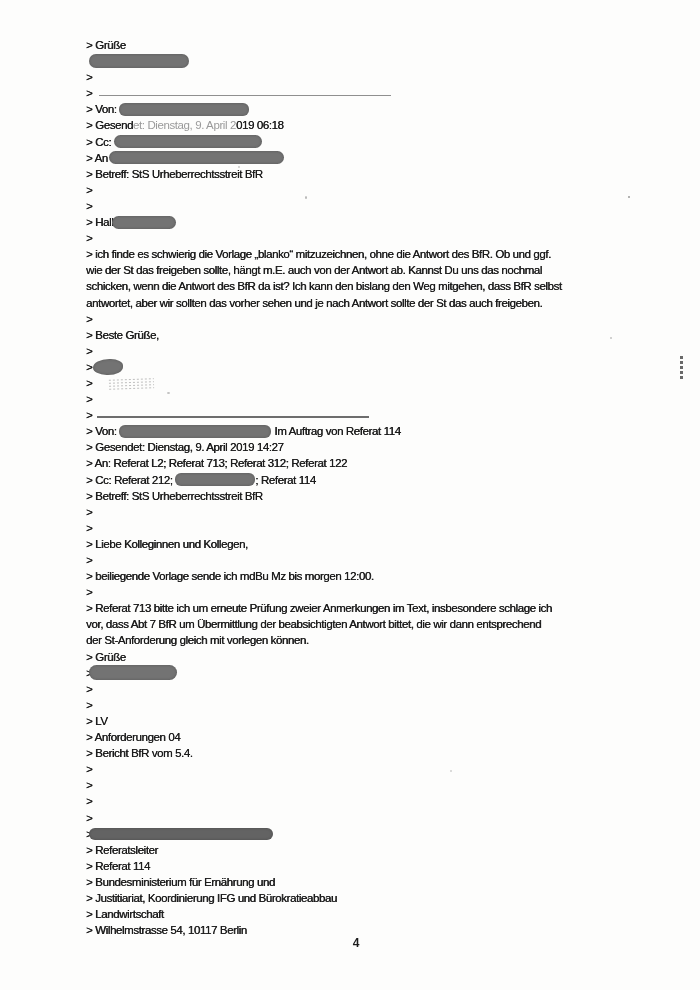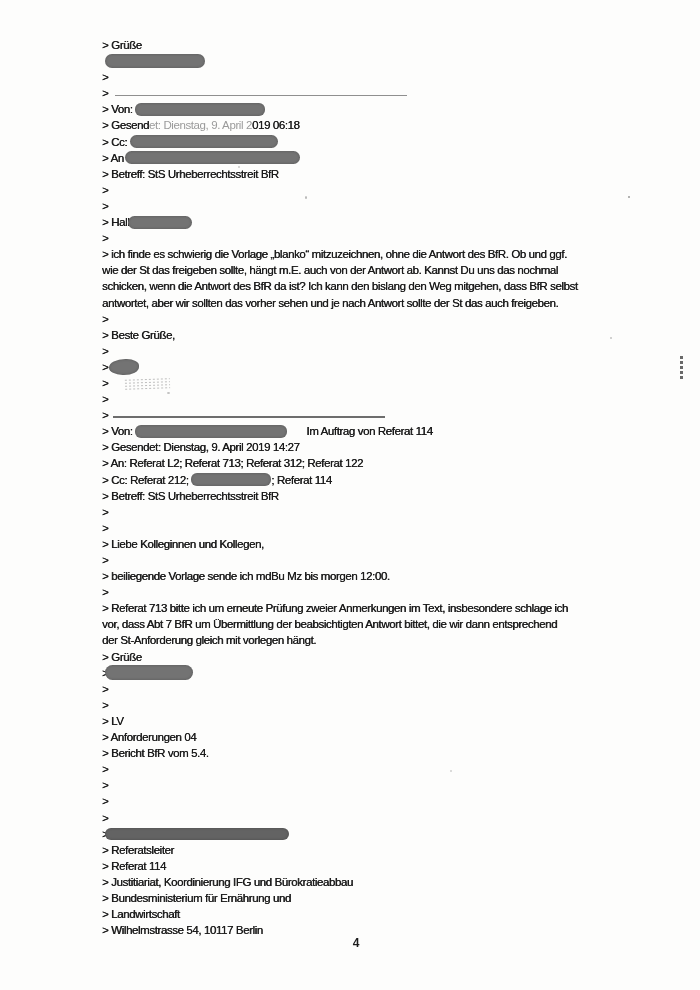--- a/index.html
+++ b/index.html
@@ -10,21 +10,21 @@
   .page {
     position: relative;
     width: 700px;
     height: 990px;
     background: #fdfdfc;
     overflow: hidden;
     font-family: "Liberation Sans", "DejaVu Sans", sans-serif;
   }
   .email-lines {
     position: absolute;
-    left: 102px;
+    left: 86px;
     top: 37px;
     width: 556px;
   }
   .email-line {
     height: 16.1px;
     line-height: 16.1px;
     white-space: nowrap;
     font-size: 11.5px;
     letter-spacing: -0.4px;
     color: #1c1c1c;
@@ -103,50 +103,50 @@
       <div class="email-line"><span class="txt">wie der St das freigeben sollte, hängt m.E. auch von der Antwort ab. Kannst Du uns das nochmal</span></div>
       <div class="email-line"><span class="txt">schicken, wenn die Antwort des BfR da ist? Ich kann den bislang den Weg mitgehen, dass BfR selbst</span></div>
       <div class="email-line"><span class="txt">antwortet, aber wir sollten das vorher sehen und je nach Antwort sollte der St das auch freigeben.</span></div>
       <div class="email-line"><span class="txt">&gt;</span></div>
       <div class="email-line"><span class="txt">&gt; Beste Grüße,</span></div>
       <div class="email-line"><span class="txt">&gt;</span></div>
       <div class="email-line"><span class="txt">&gt;</span><span class="redact" style="width: 30px; height: 16px; border-radius: 60% 45% 55% 50%; margin-left: 1px;"></span></div>
       <div class="email-line"><span class="txt">&gt;</span><span class="scribble" style="width: 46px; height: 12px; margin-left: 16px;"></span></div>
       <div class="email-line"><span class="txt">&gt;</span></div>
       <div class="email-line"><span class="txt">&gt;</span><span class="rule" style="width: 272px; height: 2px; background: rgb(109, 109, 109); margin-left: 5px;"></span></div>
-      <div class="email-line"><span class="txt">&gt; Von: </span><span class="redact" style="width: 152px; height: 13px; border-radius: 6px;"></span><span class="txt" style="margin-left: 19px;">Im Auftrag von Referat 114</span></div>
+      <div class="email-line"><span class="txt">&gt; Von: </span><span class="redact" style="width: 152px; height: 13px; border-radius: 6px;"></span><span class="txt" style="margin-left: 3px;">Im Auftrag von Referat 114</span></div>
       <div class="email-line"><span class="txt">&gt; Gesendet: Dienstag, 9. April 2019 14:27</span></div>
       <div class="email-line"><span class="txt">&gt; An: Referat L2; Referat 713; Referat 312; Referat 122</span></div>
       <div class="email-line"><span class="txt">&gt; Cc: Referat 212; </span><span class="redact" style="width: 80px; height: 13px; border-radius: 6px;"></span><span class="txt">; Referat 114</span></div>
       <div class="email-line"><span class="txt">&gt; Betreff: StS Urheberrechtsstreit BfR</span></div>
       <div class="email-line"><span class="txt">&gt;</span></div>
       <div class="email-line"><span class="txt">&gt;</span></div>
       <div class="email-line"><span class="txt">&gt; Liebe Kolleginnen und Kollegen,</span></div>
       <div class="email-line"><span class="txt">&gt;</span></div>
       <div class="email-line"><span class="txt">&gt; beiliegende Vorlage sende ich mdBu Mz bis morgen 12:00.</span></div>
       <div class="email-line"><span class="txt">&gt;</span></div>
       <div class="email-line"><span class="txt">&gt; Referat 713 bitte ich um erneute Prüfung zweier Anmerkungen im Text, insbesondere schlage ich</span></div>
       <div class="email-line"><span class="txt">vor, dass Abt 7 BfR um Übermittlung der beabsichtigten Antwort bittet, die wir dann entsprechend</span></div>
-      <div class="email-line"><span class="txt">der St-Anforderung gleich mit vorlegen hängt.</span></div>
+      <div class="email-line"><span class="txt">der St-Anforderung gleich mit vorlegen können.</span></div>
       <div class="email-line"><span class="txt">&gt; Grüße</span></div>
       <div class="email-line"><span class="txt">&gt;</span><span class="redact" style="width: 88px; height: 15px; border-radius: 8px; margin-left: -3px;"></span></div>
       <div class="email-line"><span class="txt">&gt;</span></div>
       <div class="email-line"><span class="txt">&gt;</span></div>
       <div class="email-line"><span class="txt">&gt; LV</span></div>
       <div class="email-line"><span class="txt">&gt; Anforderungen 04</span></div>
       <div class="email-line"><span class="txt">&gt; Bericht BfR vom 5.4.</span></div>
       <div class="email-line"><span class="txt">&gt;</span></div>
       <div class="email-line"><span class="txt">&gt;</span></div>
       <div class="email-line"><span class="txt">&gt;</span></div>
       <div class="email-line"><span class="txt">&gt;</span></div>
       <div class="email-line"><span class="txt">&gt;</span><span class="redact" style="width: 184px; height: 12px; border-radius: 6px; background: rgb(99, 99, 99); margin-left: -3px;"></span></div>
       <div class="email-line"><span class="txt">&gt; Referatsleiter</span></div>
       <div class="email-line"><span class="txt">&gt; Referat 114</span></div>
+      <div class="email-line"><span class="txt">&gt; Bundesministerium für Ernährung und</span></div>
       <div class="email-line"><span class="txt">&gt; Justitiariat, Koordinierung IFG und Bürokratieabbau</span></div>
-      <div class="email-line"><span class="txt">&gt; Bundesministerium für Ernährung und</span></div>
       <div class="email-line"><span class="txt">&gt; Landwirtschaft</span></div>
       <div class="email-line"><span class="txt">&gt; Wilhelmstrasse 54, 10117 Berlin</span></div>
     </div>
   <div class="page-number">4</div>
   <div class="artifact-dash"></div>
   <div class="speck s1"></div>
   <div class="speck s2"></div>
   <div class="speck s3"></div>
   <div class="speck s4"></div>
   <div class="speck s5"></div>

